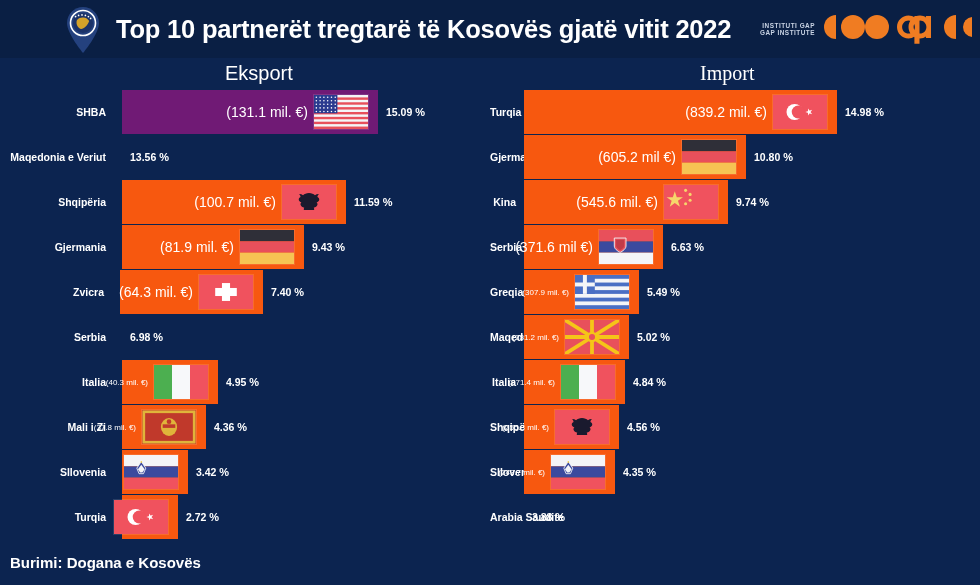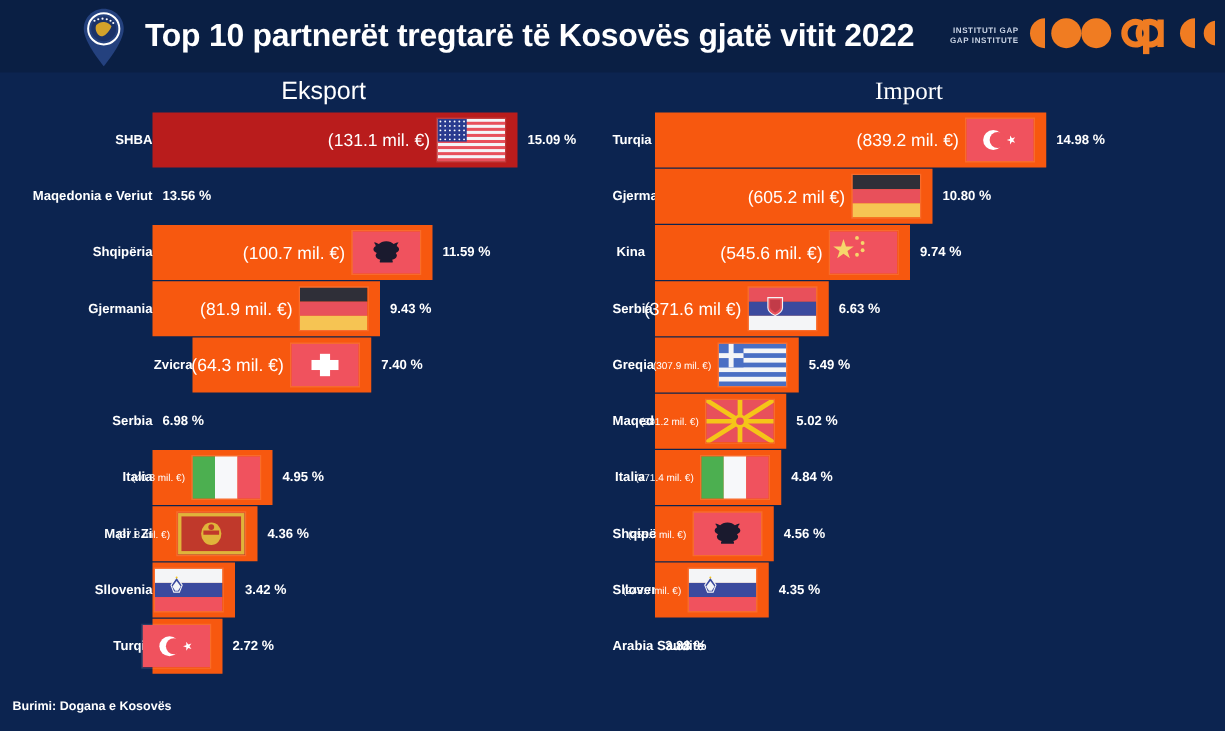--- a/index.html
+++ b/index.html
@@ -77,21 +77,21 @@
     height: 44px;
   }
 
   .cat-label {
     color: #ffffff;
     font-size: 10.5px;
     font-weight: bold;
     text-align: right;
     white-space: nowrap;
   }
-  .panel.export .cat-label { width: 122px; padding-right: 0; }
+  .panel.export .cat-label { width: 122px; padding-right: 16px; }
   .panel.import .cat-label { width: 34px; padding-right: 8px; }
 
   .bar {
     background: #f7580f;
     height: 44px;
     display: flex;
     align-items: center;
     justify-content: flex-end;
     position: relative;
   }
@@ -119,21 +119,21 @@
     margin-left: 8px;
   }
   .pct .sym { font-size: 11px; }
 
   
   .footer {
     position: absolute;
     left: 10px;
     bottom: 14px;
     color: #ffffff;
-    font-size: 10px;
+    font-size: 15px;
     font-weight: bold;
   }
 </style>
 </head>
 <body>
 
 <div class="header">
   <span class="pin-icon">
     <svg viewBox="0 0 42 50" width="42" height="50">
       <path d="M21 2C12.2 2 5 9.2 5 18c0 11 16 30 16 30s16-19 16-30C37 9.2 29.8 2 21 2z" fill="#24417e"></path>
@@ -175,21 +175,21 @@
 
 <div class="col-heads">
   <div class="col-head export">Eksport</div>
   <div class="col-head import">Import</div>
 </div>
 
 <div class="panels">
   <div class="panel export" id="panel-export">
       <div class="row" style="top: 0px; left: 0px;">
         <div class="cat-label" style="width: 122px;">SHBA</div>
-        <div class="bar" style="width: 292px; background: #b91c1c;">
+        <div class="bar" style="width: 256px; background: #701a75;">
           <span class="bar-value">(131.1 mil. €)</span>
           <span style="display: flex; align-items: center; margin-right: 5px;">
             <svg class="flag" viewBox="0 0 60 38" preserveAspectRatio="none" width="54" height="34">
               <rect width="60" height="38" fill="#f4f5f7"></rect>
               <rect y="2.7" width="60" height="2.7" fill="#e8505b"></rect>
               <rect y="8.129999999999999" width="60" height="2.7" fill="#e8505b"></rect>
               <rect y="13.559999999999999" width="60" height="2.7" fill="#e8505b"></rect>
               <rect y="18.99" width="60" height="2.7" fill="#e8505b"></rect>
               <rect y="24.419999999999998" width="60" height="2.7" fill="#e8505b"></rect>
               <rect y="29.849999999999998" width="60" height="2.7" fill="#e8505b"></rect>
@@ -257,21 +257,21 @@
             <svg class="flag" viewBox="0 0 60 38" preserveAspectRatio="none" width="54" height="34">
               <rect width="60" height="12.67" fill="#2f2f38"></rect>
               <rect y="12.67" width="60" height="12.67" fill="#e8505b"></rect>
               <rect y="25.34" width="60" height="12.66" fill="#f6c453"></rect>
             </svg>
           </span>
         </div>
         <div class="pct">9.43 <span class="sym">%</span></div>
       </div>
       <div class="row" style="top: 180px; left: 0px;">
-        <div class="cat-label" style="width: 139px; margin-left: 15px;">Zvicra</div>
+        <div class="cat-label" style="width: 120px;">Zvicra</div>
         <div class="bar" style="width: 143px; background: rgb(247, 88, 15);">
           <span class="bar-value">(64.3 mil. €)</span>
           <span style="display: flex; align-items: center; margin-right: 5px;">
             <svg class="flag" viewBox="0 0 60 38" preserveAspectRatio="none" width="54" height="34">
               <rect width="60" height="38" fill="#f0525e"></rect>
               <rect x="25.5" y="9" width="9" height="20" fill="#ffffff"></rect>
               <rect x="18" y="14.5" width="24" height="9" fill="#ffffff"></rect>
             </svg>
           </span>
         </div>

